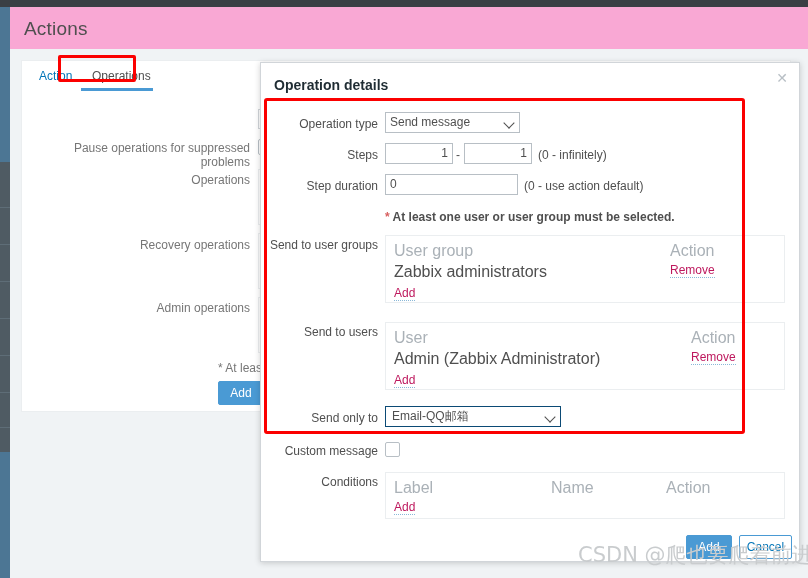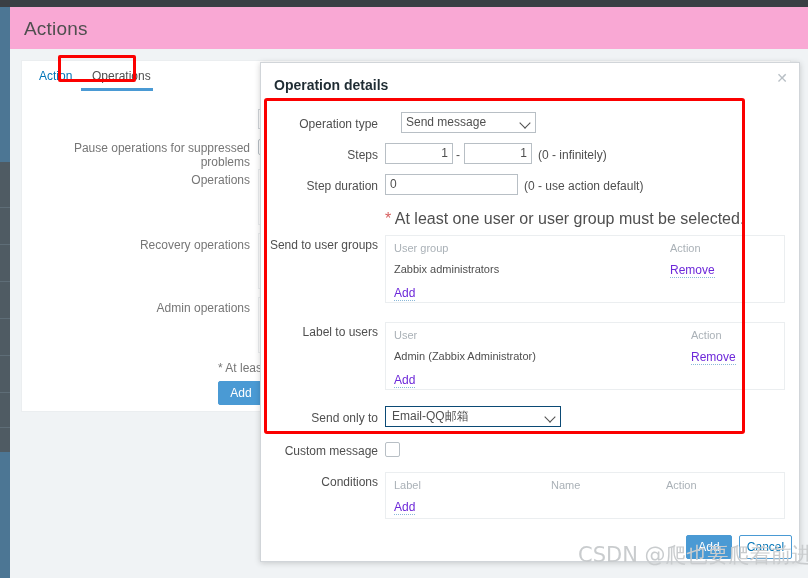--- a/index.html
+++ b/index.html
@@ -132,31 +132,31 @@
   .m-select.focused { border: 1px solid #0b4a75; }
   .m-select .caret {
     position: absolute; right: 5px; top: 5px; width: 9px; height: 9px;
   }
   .m-select .caret::before {
     content: ""; position: absolute; left: 0; top: 1px;
     width: 7px; height: 7px; border-right: 1.4px solid #4f4f4f; border-bottom: 1.4px solid #4f4f4f;
     transform: rotate(45deg);
   }
   .m-hint { position: absolute; font-size: 12px; color: #4f4f4f; }
-  .m-req-note { position: absolute; font-size: 16px; color: #4f4f4f; }
+  .m-req-note { position: absolute; font-size: 12px; color: #4f4f4f; font-weight: bold; }
   .m-req-note .star { color: #d75f5f; }
 
   .m-table {
     position: absolute; border: 1px solid #ebeef0; background: #fff;
   }
-  .mt-col { position: absolute; font-size: 11px; }
+  .mt-col { position: absolute; font-size: 16px; }
   .mt-h { color: #aab1b7; }
   .mt-v { color: #4f4f4f; }
   .mt-link {
-    position: absolute; font-size: 12px; color: #6d28d9;
+    position: absolute; font-size: 12px; color: #be185d;
     border-bottom: 1px dotted #8ab8d8; cursor: pointer;
   }
   .m-chk {
     position: absolute; width: 15px; height: 15px;
     border: 1px solid #b8bfc5; background: #fff; border-radius: 2px;
   }
 
   .modal-redbox {
     position: absolute; left: 264px; top: 98px; width: 481px; height: 336px;
     border: 3px solid #fb0000; border-radius: 3px; z-index: 35; pointer-events: none;
@@ -232,21 +232,21 @@
     </div>
   </div>
 
   <div class="tab-redbox"></div>
 
   <div class="modal">
     <div class="modal-title">Operation details</div>
     <div class="modal-close">✕</div>
 
     <div class="m-label" style="left:10px;top:54px;width:107px;">Operation type</div>
-    <div class="m-select" style="left:140px;top:49px;width:135px;">
+    <div class="m-select" style="left:124px;top:49px;width:135px;">
       <span>Send message</span>
       <span class="caret"></span>
     </div>
 
     <div class="m-label" style="left:10px;top:85px;width:107px;">Steps</div>
     <div class="m-input num" style="left:124px;top:80px;width:68px;">1</div>
     <div class="m-hint" style="left:195px;top:85px;">-</div>
     <div class="m-input num" style="left:203px;top:80px;width:68px;">1</div>
     <div class="m-hint" style="left:277px;top:85px;">(0 - infinitely)</div>
 
@@ -260,21 +260,21 @@
 
     <div class="m-label" style="left:-1px;top:175px;width:118px;">Send to user groups</div>
     <div class="m-table" style="left:124px;top:172px;width:400px;height:68px;">
       <div class="mt-col mt-h" style="left:8px;top:6px;">User group</div>
       <div class="mt-col mt-h" style="left:284px;top:6px;">Action</div>
       <div class="mt-col mt-v" style="left:8px;top:27px;">Zabbix administrators</div>
       <div class="mt-link" style="left:284px;top:27px;">Remove</div>
       <div class="mt-link" style="left:8px;top:50px;">Add</div>
     </div>
 
-    <div class="m-label" style="left:10px;top:262px;width:107px;">Label to users</div>
+    <div class="m-label" style="left:10px;top:262px;width:107px;">Send to users</div>
     <div class="m-table" style="left:124px;top:259px;width:400px;height:68px;">
       <div class="mt-col mt-h" style="left:8px;top:6px;">User</div>
       <div class="mt-col mt-h" style="left:305px;top:6px;">Action</div>
       <div class="mt-col mt-v" style="left:8px;top:27px;">Admin (Zabbix Administrator)</div>
       <div class="mt-link" style="left:305px;top:27px;">Remove</div>
       <div class="mt-link" style="left:8px;top:50px;">Add</div>
     </div>
 
     <div class="m-label" style="left:10px;top:348px;width:107px;">Send only to</div>
     <div class="m-select focused" style="left:124px;top:343px;width:176px;padding-left:6px;">

